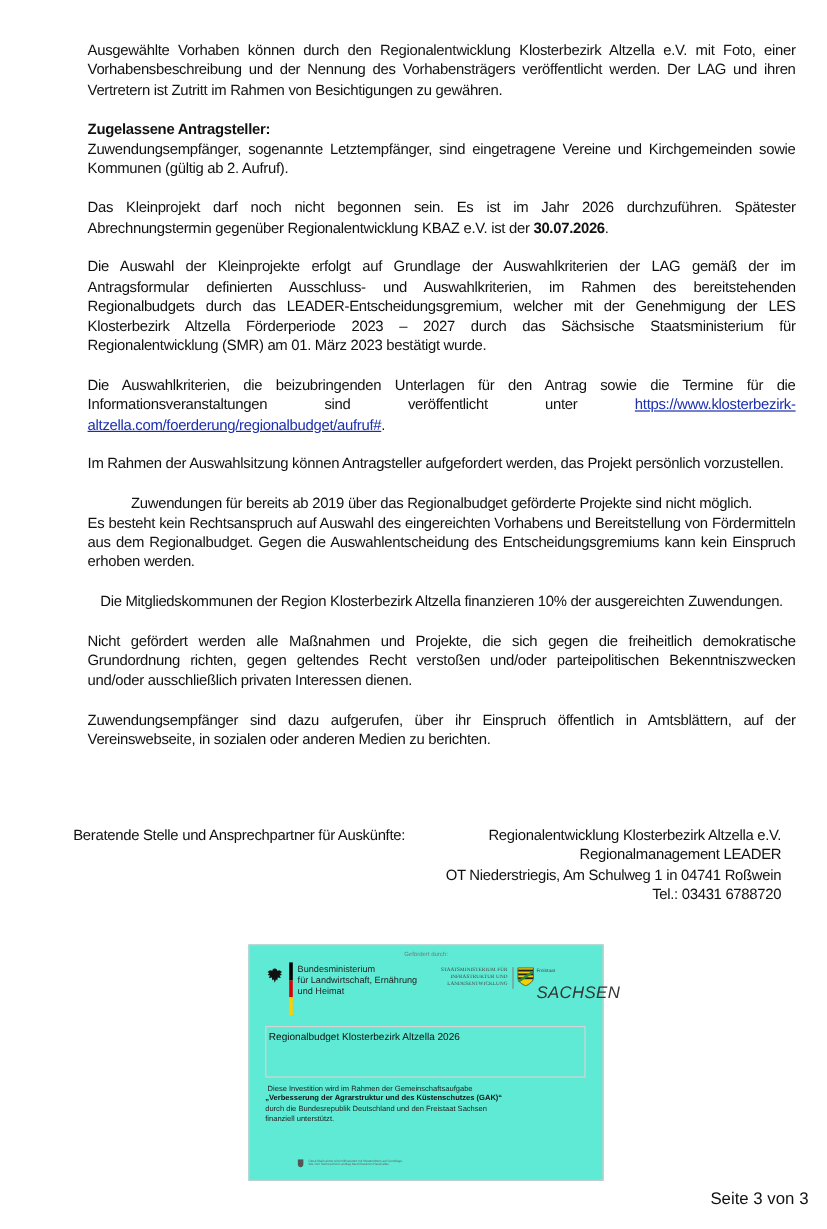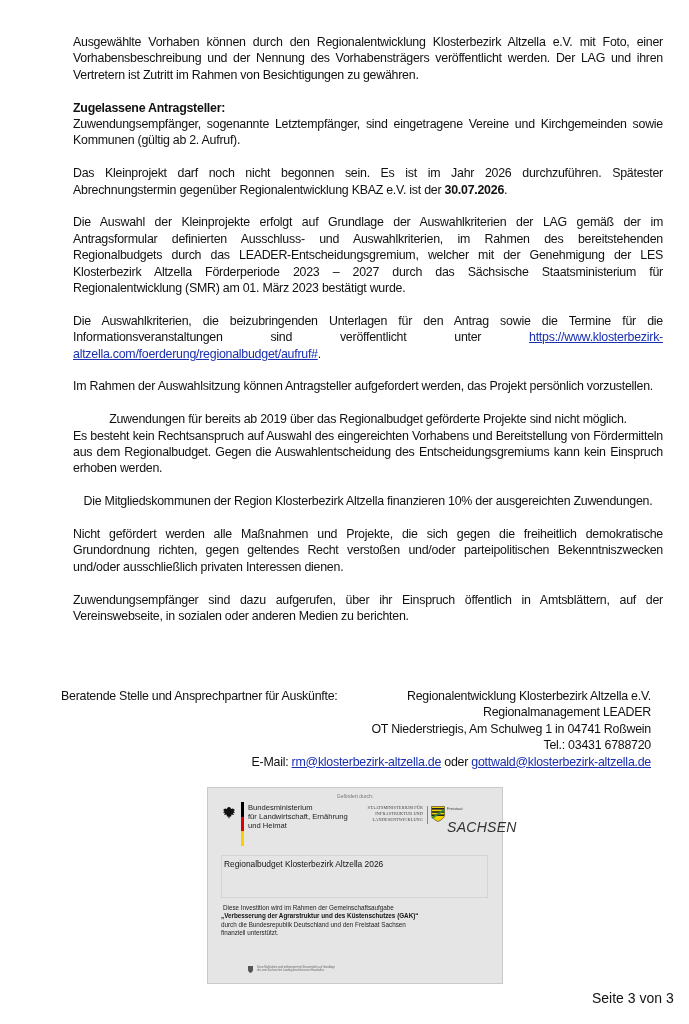--- a/index.html
+++ b/index.html
@@ -22,21 +22,21 @@
 
     
     .contact { position: absolute; left: 61px; top: 688px; width: 590px; letter-spacing: -0.25px; }
     .contact .row { height: 16.4px; text-align: right; white-space: nowrap; }
     .contact .row1 { display: flex; justify-content: space-between; }
     .contact .lbl { font-weight: normal; }
 
     
     .fund {
       position: absolute; left: 207px; top: 787px; width: 296px; height: 197px;
-      border: 1px solid #c9c9c9; background: #e5e5e5;
+      border: 1px solid #c9c9c9; background: #5eead4;
     }
     .fund .gefoerdert {
       position: absolute; left: 0; top: 5px; width: 100%; text-align: center;
       font-size: 5px; color: #777; line-height: 6px;
     }
     .bmel { position: absolute; left: 14px; top: 14px; width: 140px; height: 45px; }
     .bmel .eagle { position: absolute; left: 0; top: 4px; width: 14px; height: 14px; }
     .bmel .flag { position: absolute; left: 19px; top: 0; width: 3px; height: 44px; }
     .bmel .flag div { width: 3px; }
     .bmel .name {
@@ -110,23 +110,20 @@
   </div>
 
   <div class="contact">
     <div class="row row1">
       <span class="lbl">Beratende Stelle und Ansprechpartner für Auskünfte:</span>
       <span>Regionalentwicklung Klosterbezirk Altzella e.V.</span>
     </div>
     <div class="row">Regionalmanagement LEADER</div>
     <div class="row">OT Niederstriegis, Am Schulweg 1 in 04741 Roßwein</div>
     <div class="row">Tel.: 03431 6788720</div>
-    <div class="row">
-      <span>E-Mail: </span><a class="link" href="#">rm@klosterbezirk-altzella.de</a><span style="white-space:pre"> oder </span><a class="link" href="#">gottwald@klosterbezirk-altzella.de</a>
-    </div>
   </div>
 
   <div class="fund">
     <div class="gefoerdert">Gefördert durch:</div>
 
     <div class="bmel">
       <svg class="eagle" viewBox="0 0 14 14">
         <path d="M7 1 C5.5 1 5 2 5 3 L3 2.5 L1 4 L2.5 5 L1 6.5 L3 7 L2 9 L4.5 8.5 L5 11 L6 10 L7 13 L8 10 L9 11 L9.5 8.5 L12 9 L11 7 L13 6.5 L11.5 5 L13 4 L11 2.5 L9 3 C9 2 8.5 1 7 1 Z" fill="#111"></path>
       </svg>
       <div class="flag">

